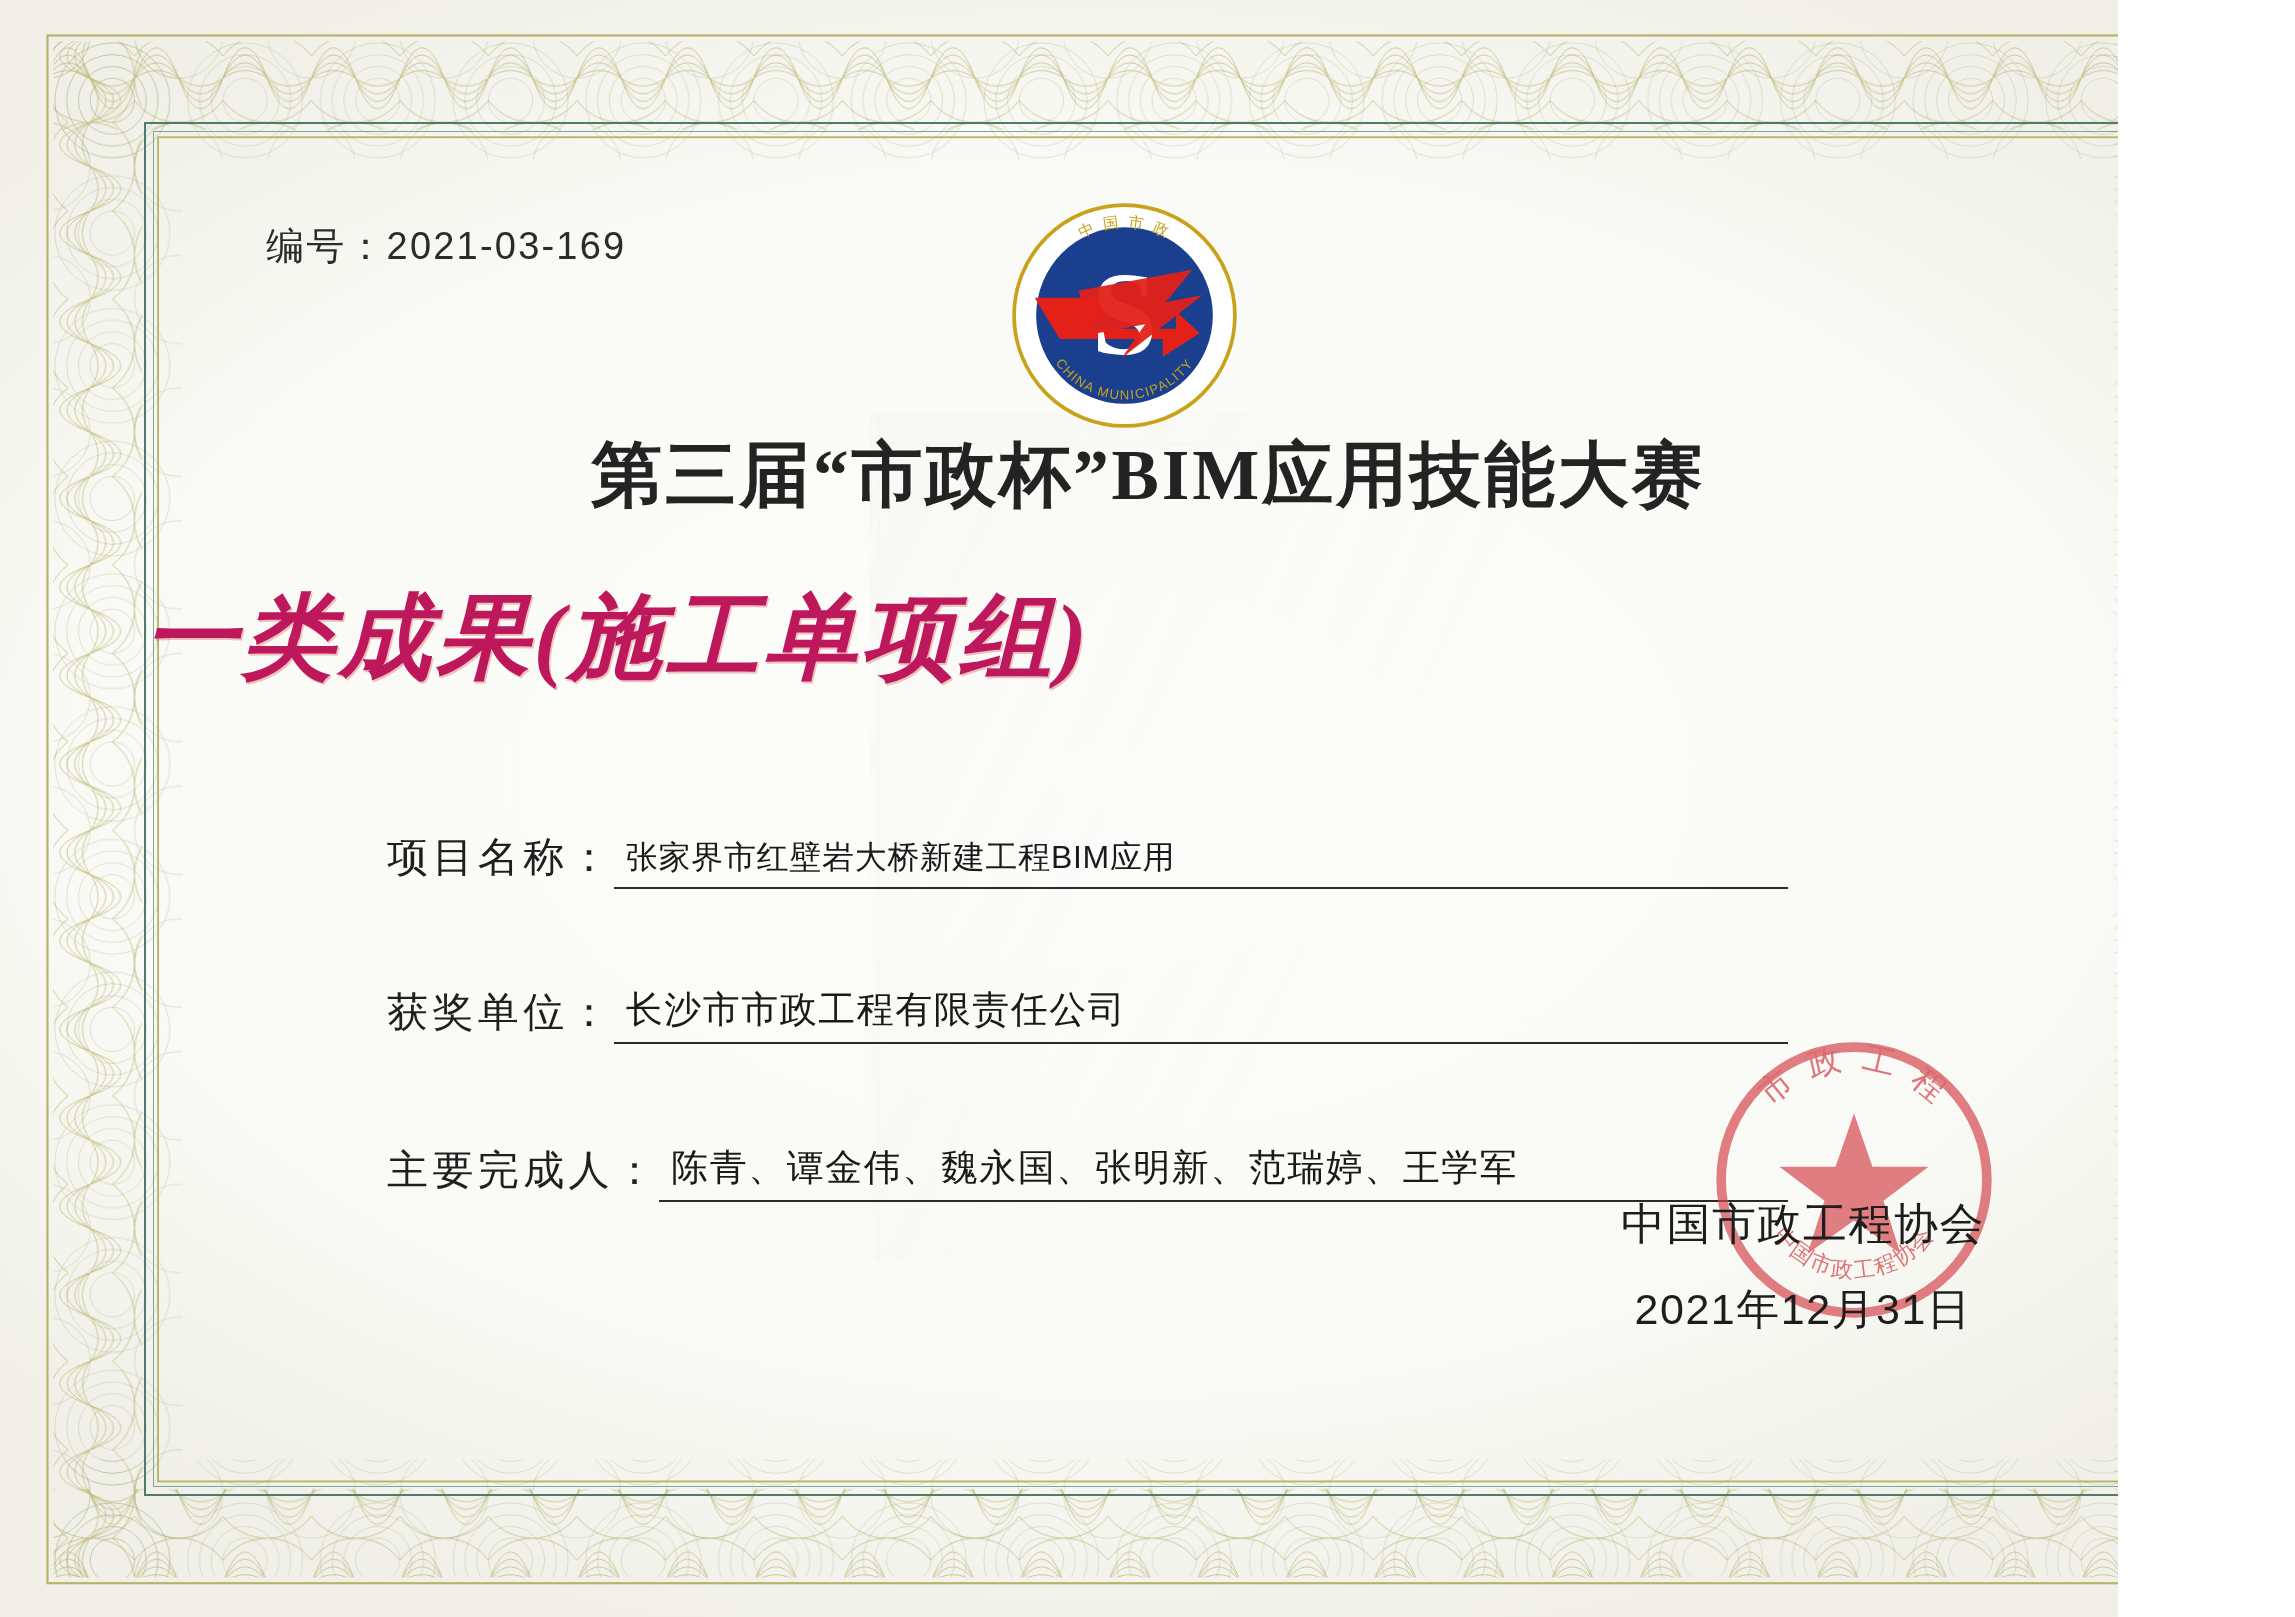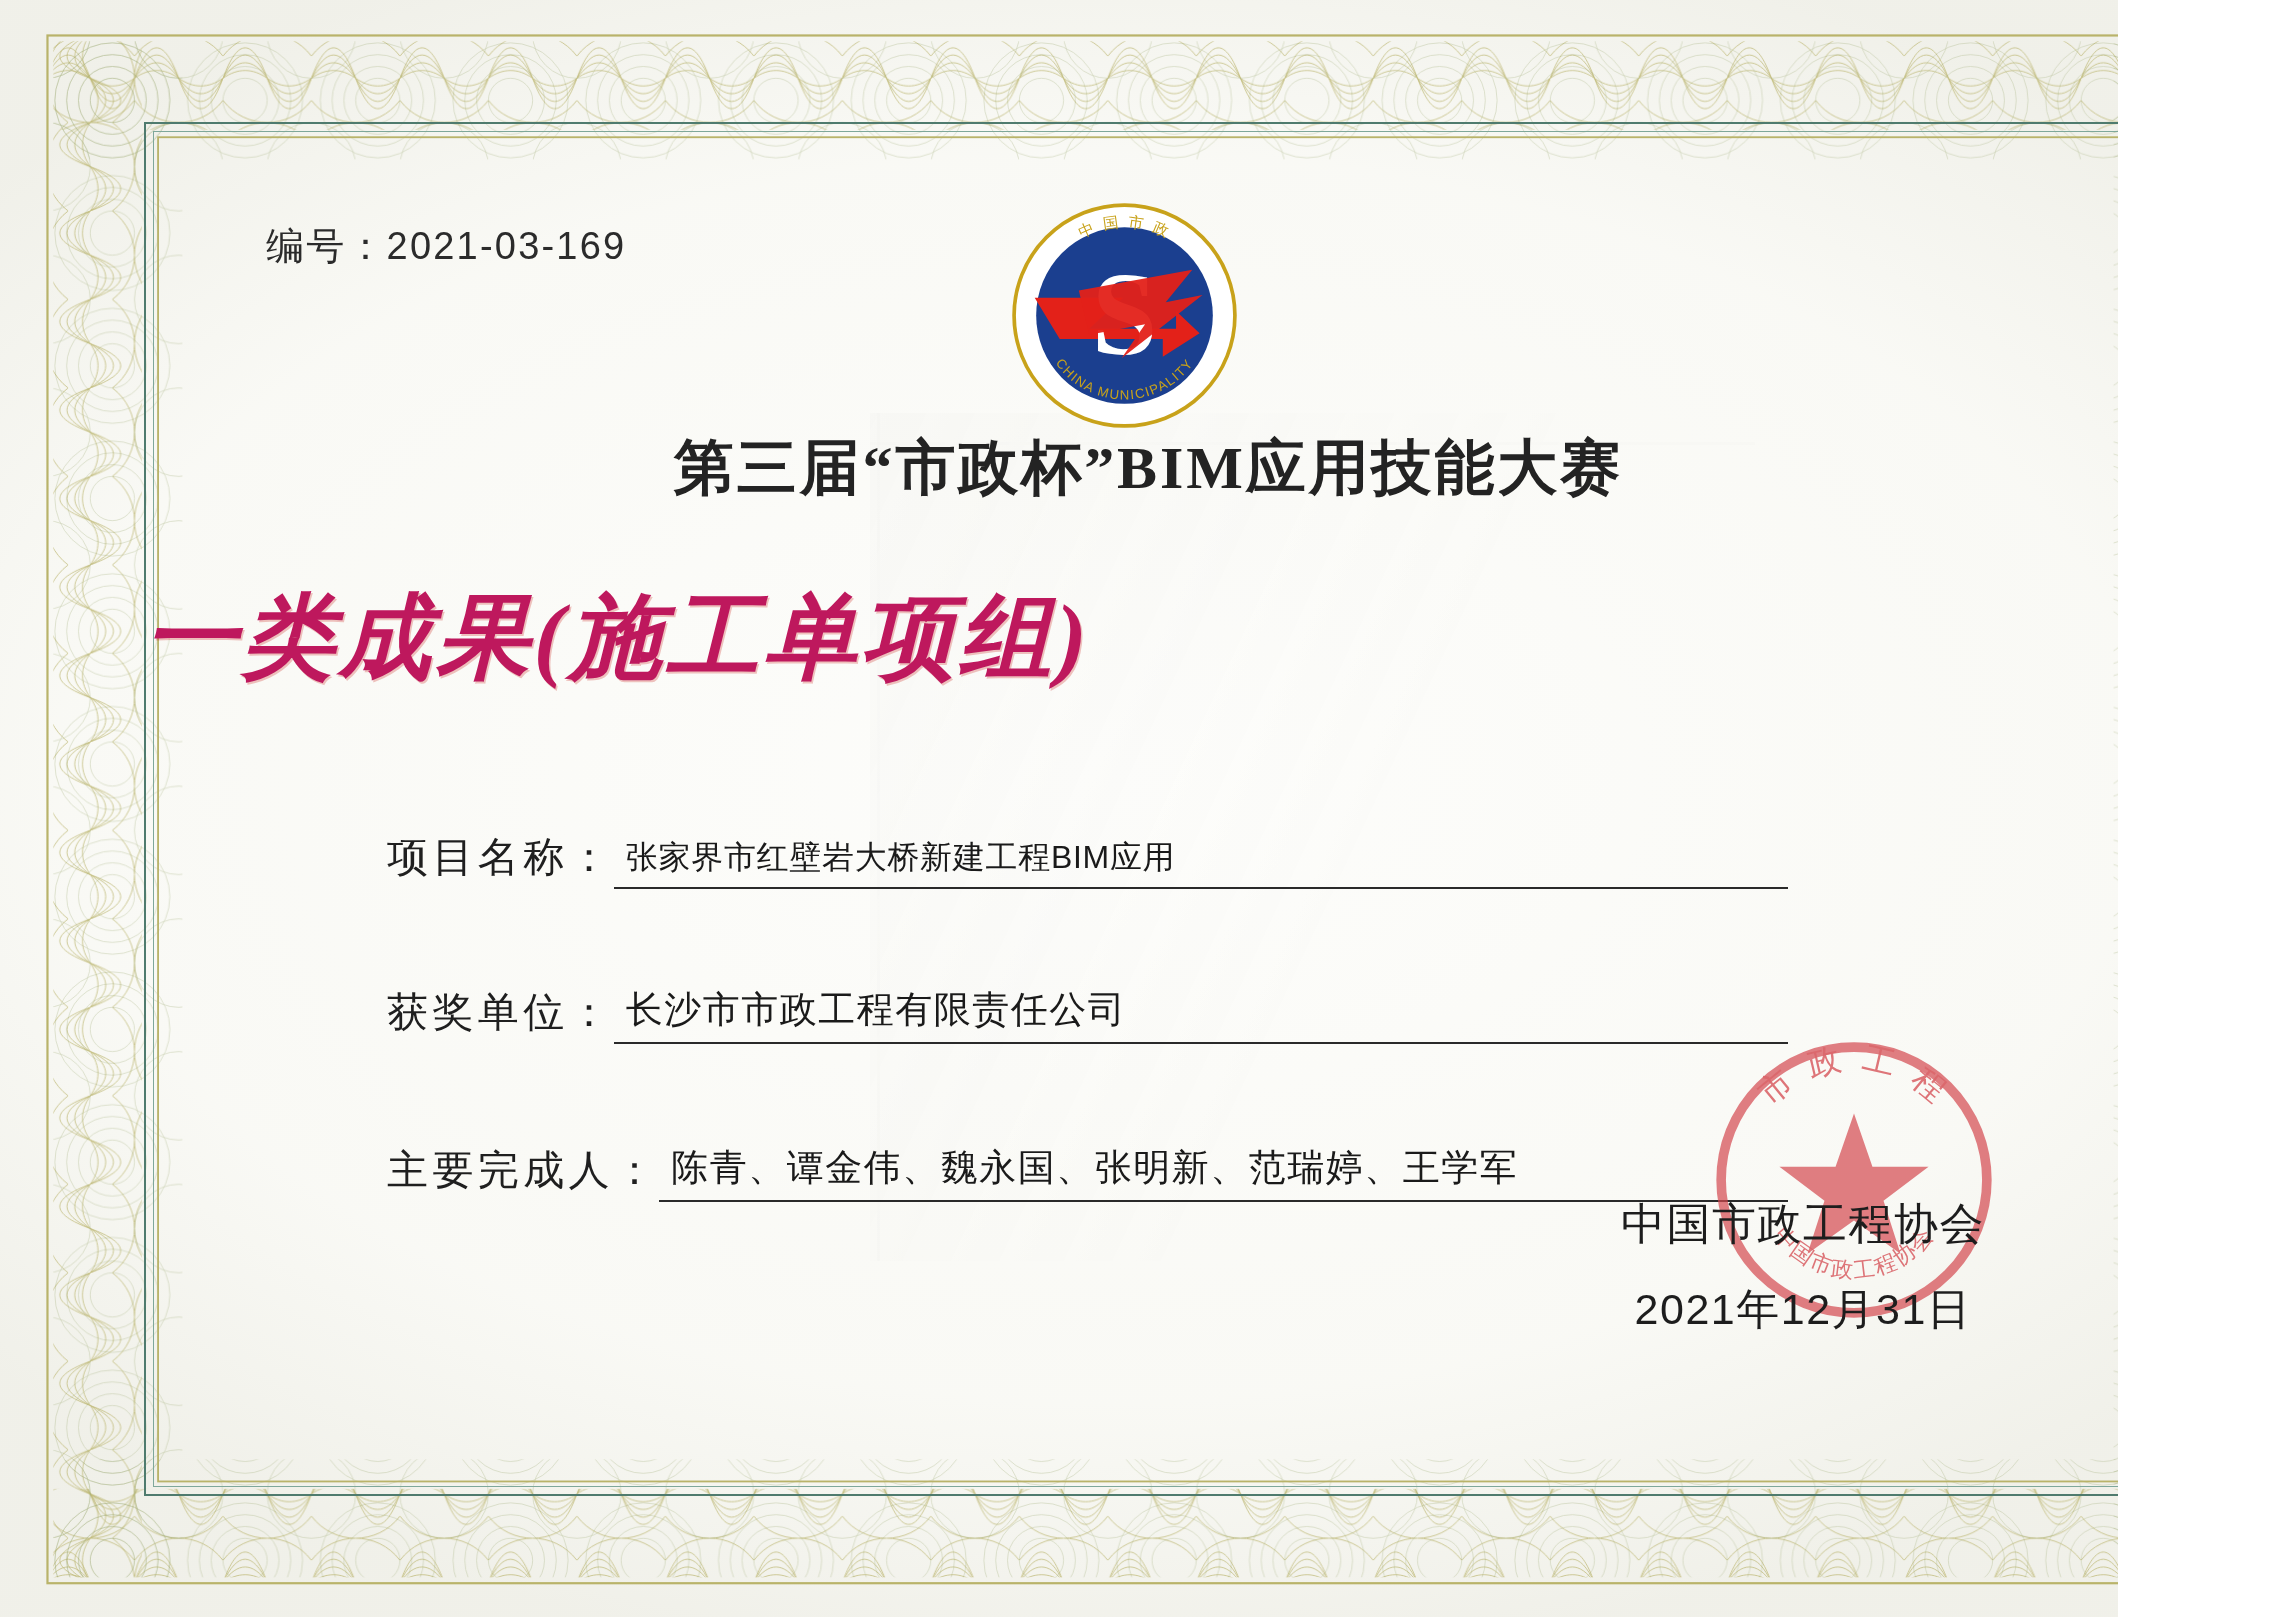--- a/index.html
+++ b/index.html
@@ -99,21 +99,21 @@
     height: 265px;
   }
 
   .title-main {
     position: absolute;
     left: 0; right: 0;
     top: 295px;
     text-align: center;
     font-family: "Liberation Serif", serif;
     font-weight: bold;
-    font-size: 60px;
+    font-size: 71px;
     letter-spacing: 2.9px;
     color: #232323;
     white-space: nowrap;
   }
 
   .title-award {
     position: absolute;
     left: 0; right: 0;
     top: 442px;
     text-align: left;

